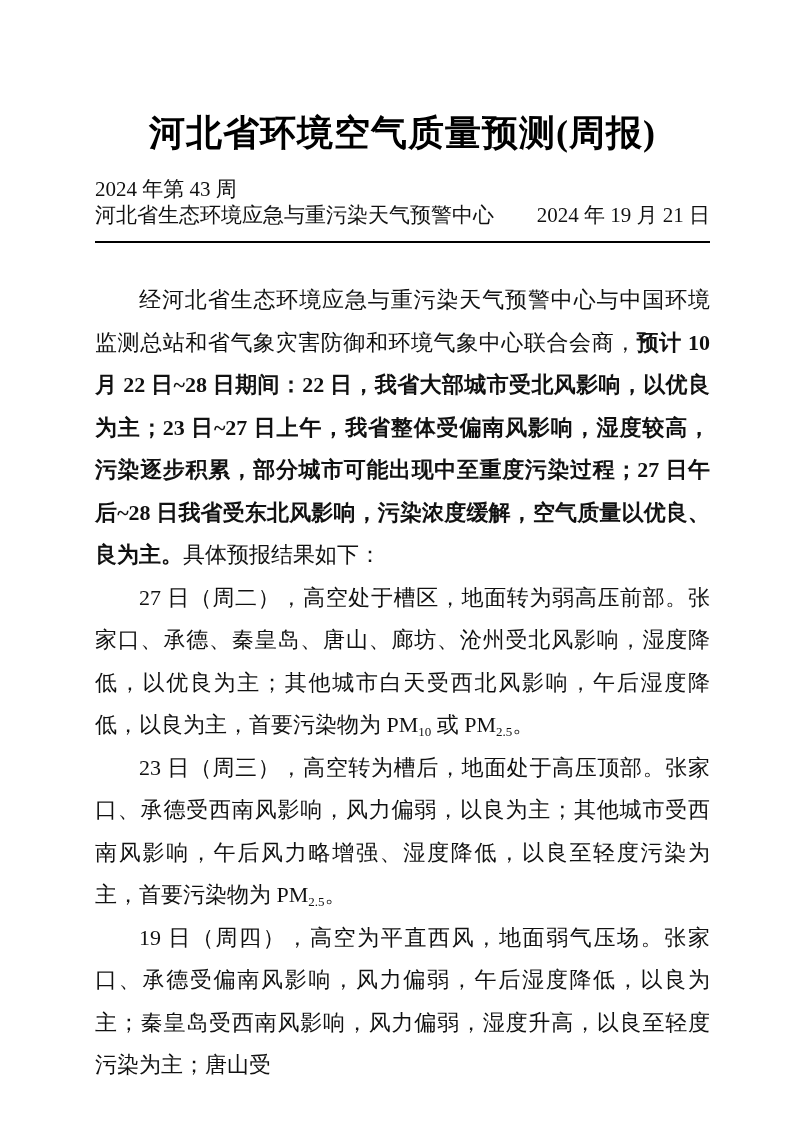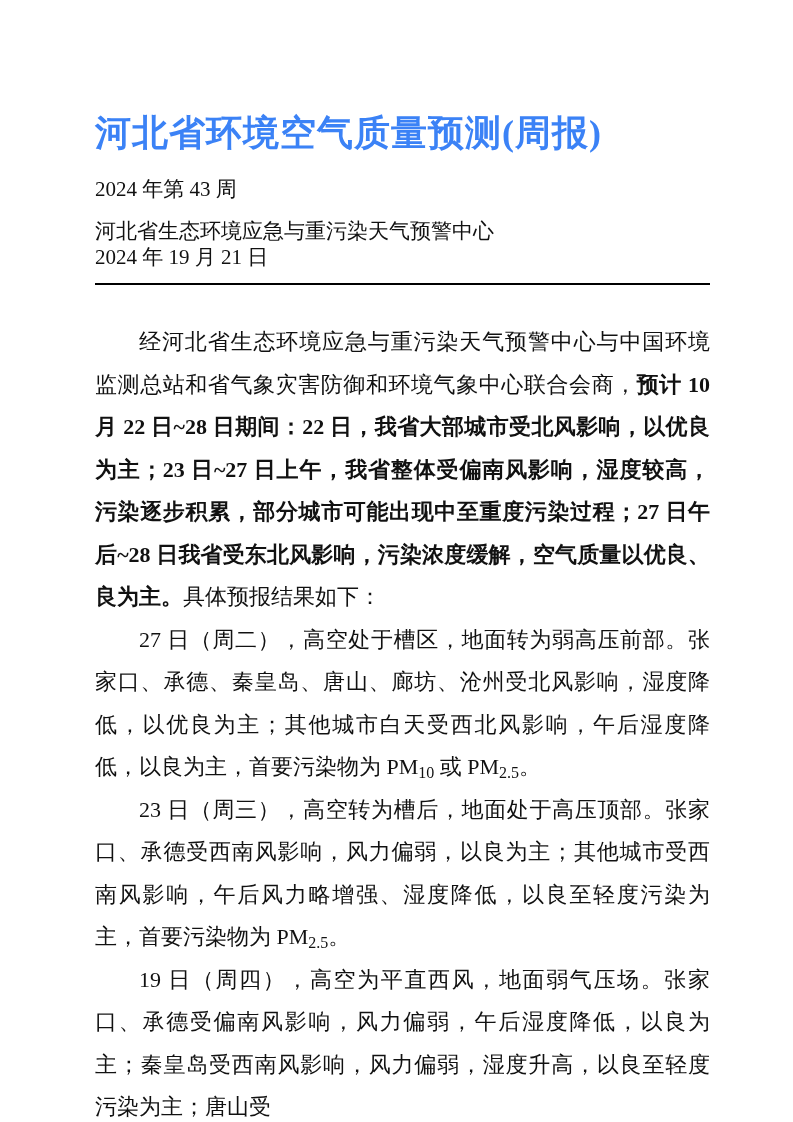--- a/index.html
+++ b/index.html
@@ -10,60 +10,58 @@
     margin: 0 auto;
     background: #ffffff;
     box-sizing: border-box;
     padding: 106px 83px 0 95px;
     font-family: "Liberation Serif", "DejaVu Serif", serif;
     color: #111111;
     overflow: hidden;
   }
   .title {
     margin: 0;
-    text-align: left;
-    color: #3b82f6;
+    text-align: center;
+    color: #000000;
     font-size: 36px;
     font-weight: bold;
     line-height: 54px;
     letter-spacing: 1px;
     white-space: nowrap;
   }
   .subtitle {
     font-size: 21px;
     line-height: 26px;
     margin-top: 16px;
   }
   .org-row {
     display: flex;
     justify-content: space-between;
     align-items: baseline;
     font-size: 21px;
     line-height: 26px;
-    margin-top: 16px;
-    flex-direction: column;
   }
   .rule {
     border: none;
     border-top: 2.5px solid #000000;
     margin: 13px 0 0 0;
   }
   .body {
     margin-top: 36px;
     font-size: 22px;
     line-height: 42.5px;
     text-align: justify;
   }
   .body p {
     margin: 0;
     text-indent: 2em;
   }
   .bold-seg { font-weight: bold; }
   sub {
-    font-size: 16px;
+    font-size: 13px;
     line-height: 0;
     vertical-align: -4px;
   }
 </style>
 </head>
 <body>
 
 <div class="page">
 
   <h1 class="title">河北省环境空气质量预测(周报)</h1>

